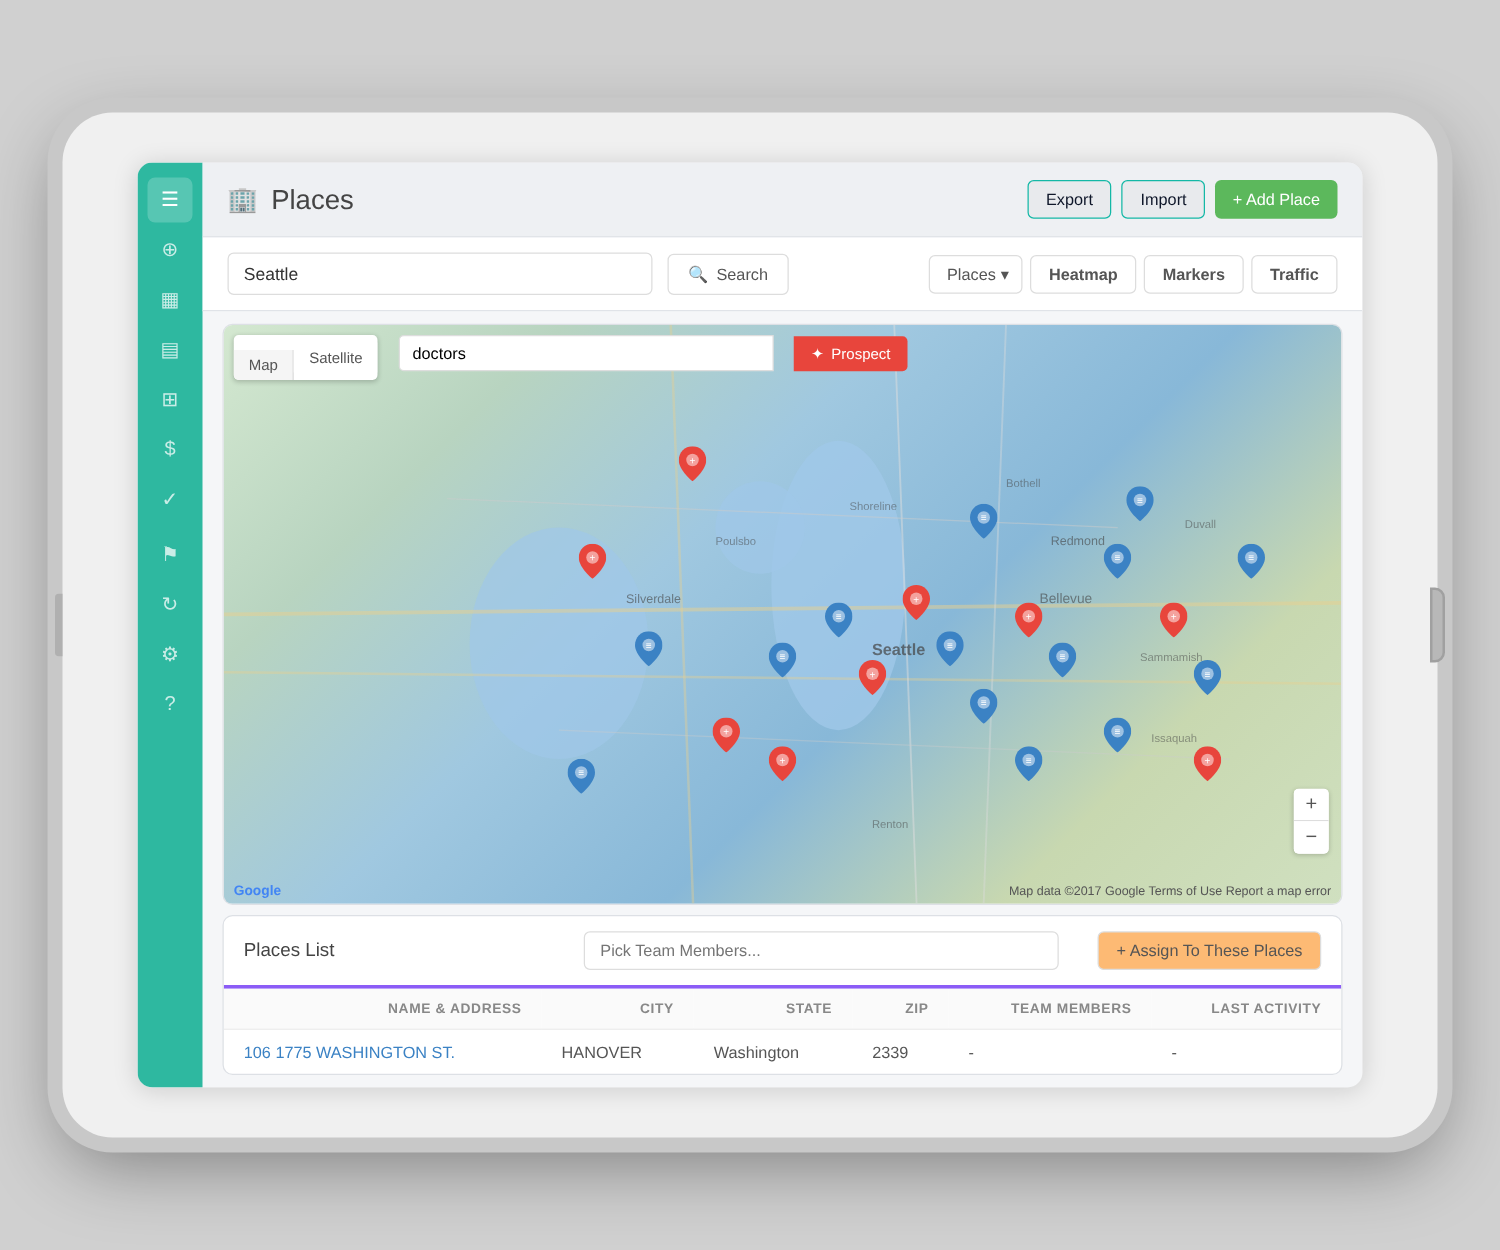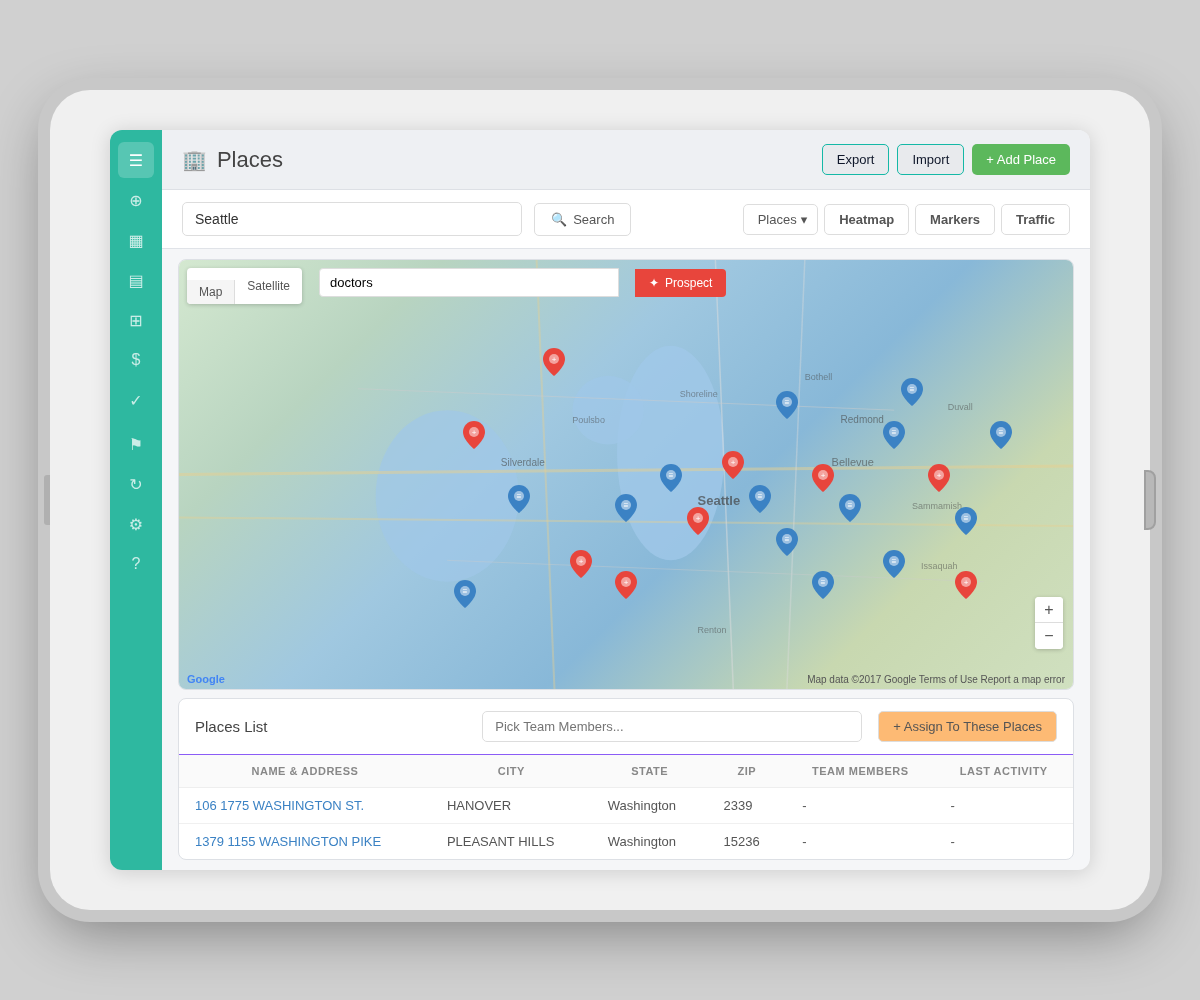--- a/index.html
+++ b/index.html
@@ -313,22 +313,22 @@
       background: white;
       margin: 8px 16px 10px 16px;
       border-radius: 8px;
       border: 1px solid #dde0e5;
       overflow: hidden;
     }
     .places-list-header {
       display: flex;
       align-items: center;
       padding: 12px 16px;
-      border-bottom: 1px solid #8b5cf6;
-      gap: 16px;
+      border-bottom: 3px solid #8b5cf6;
+      gap: 31px;
     }
     .places-list-title {
       font-size: 15px;
       color: #444;
       font-weight: 500;
     }
     .pick-members-input {
       flex: 1;
       padding: 7px 12px;
       border: 1px solid #ddd;
@@ -347,21 +347,21 @@
       border-radius: 5px;
       cursor: pointer;
       font-size: 13px;
       white-space: nowrap;
     }
     .places-table {
       width: 100%;
       border-collapse: collapse;
     }
     .places-table th {
-      text-align: center;
+      text-align: right;
       font-size: 11px;
       font-weight: 600;
       color: #888;
       letter-spacing: 0.5px;
       padding: 10px 16px;
       border-bottom: 1px solid #eee;
       background: #fafafa;
     }
     .places-table td {
       padding: 10px 16px;
@@ -623,26 +623,18 @@
           </thead>
           <tbody id="table-body">
           <tr>
     <td>106 1775 WASHINGTON ST.</td>
     <td>HANOVER</td>
     <td>Washington</td>
     <td>2339</td>
     <td>-</td>
     <td>-</td>
   </tr>
-              <tr>
-    <td>1379 1155 WASHINGTON PIKE</td>
-    <td>PLEASANT HILLS</td>
-    <td>Washington</td>
-    <td>15236</td>
-    <td>-</td>
-    <td>-</td>
-  </tr>
             </tbody>
         </table>
       </div>
     </div>
   </div>
 </div>
 
 </body></html>

